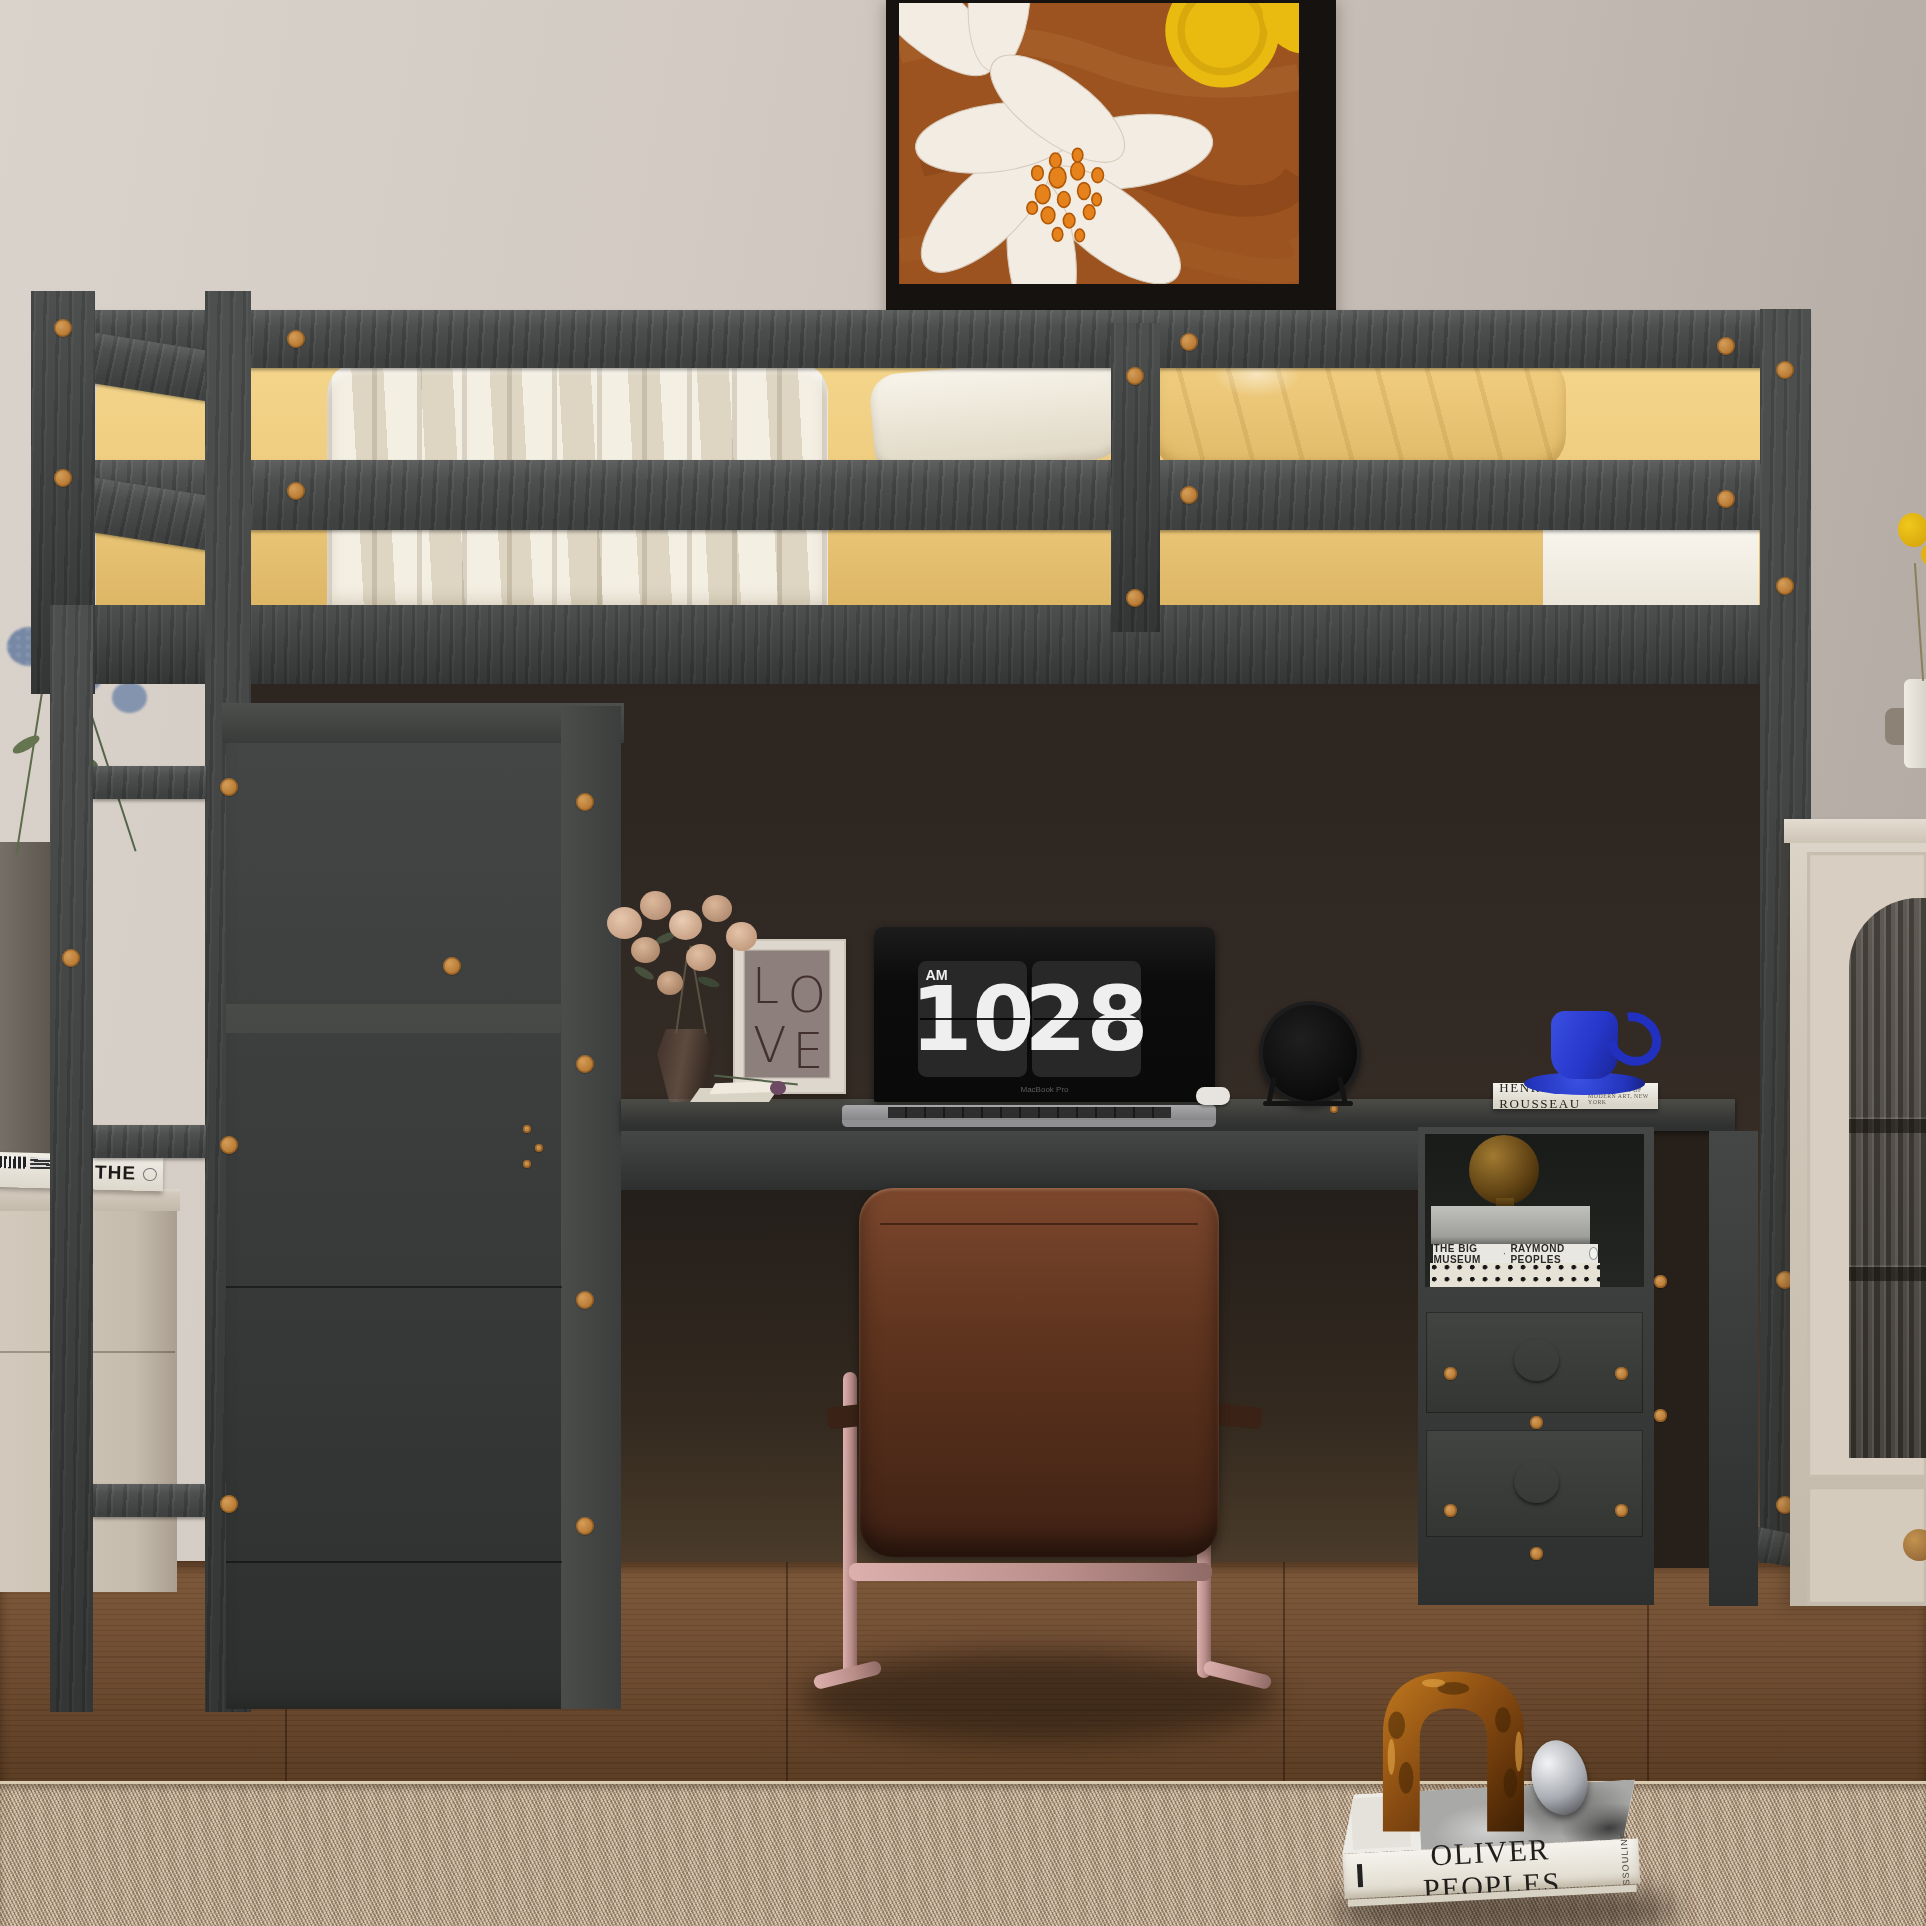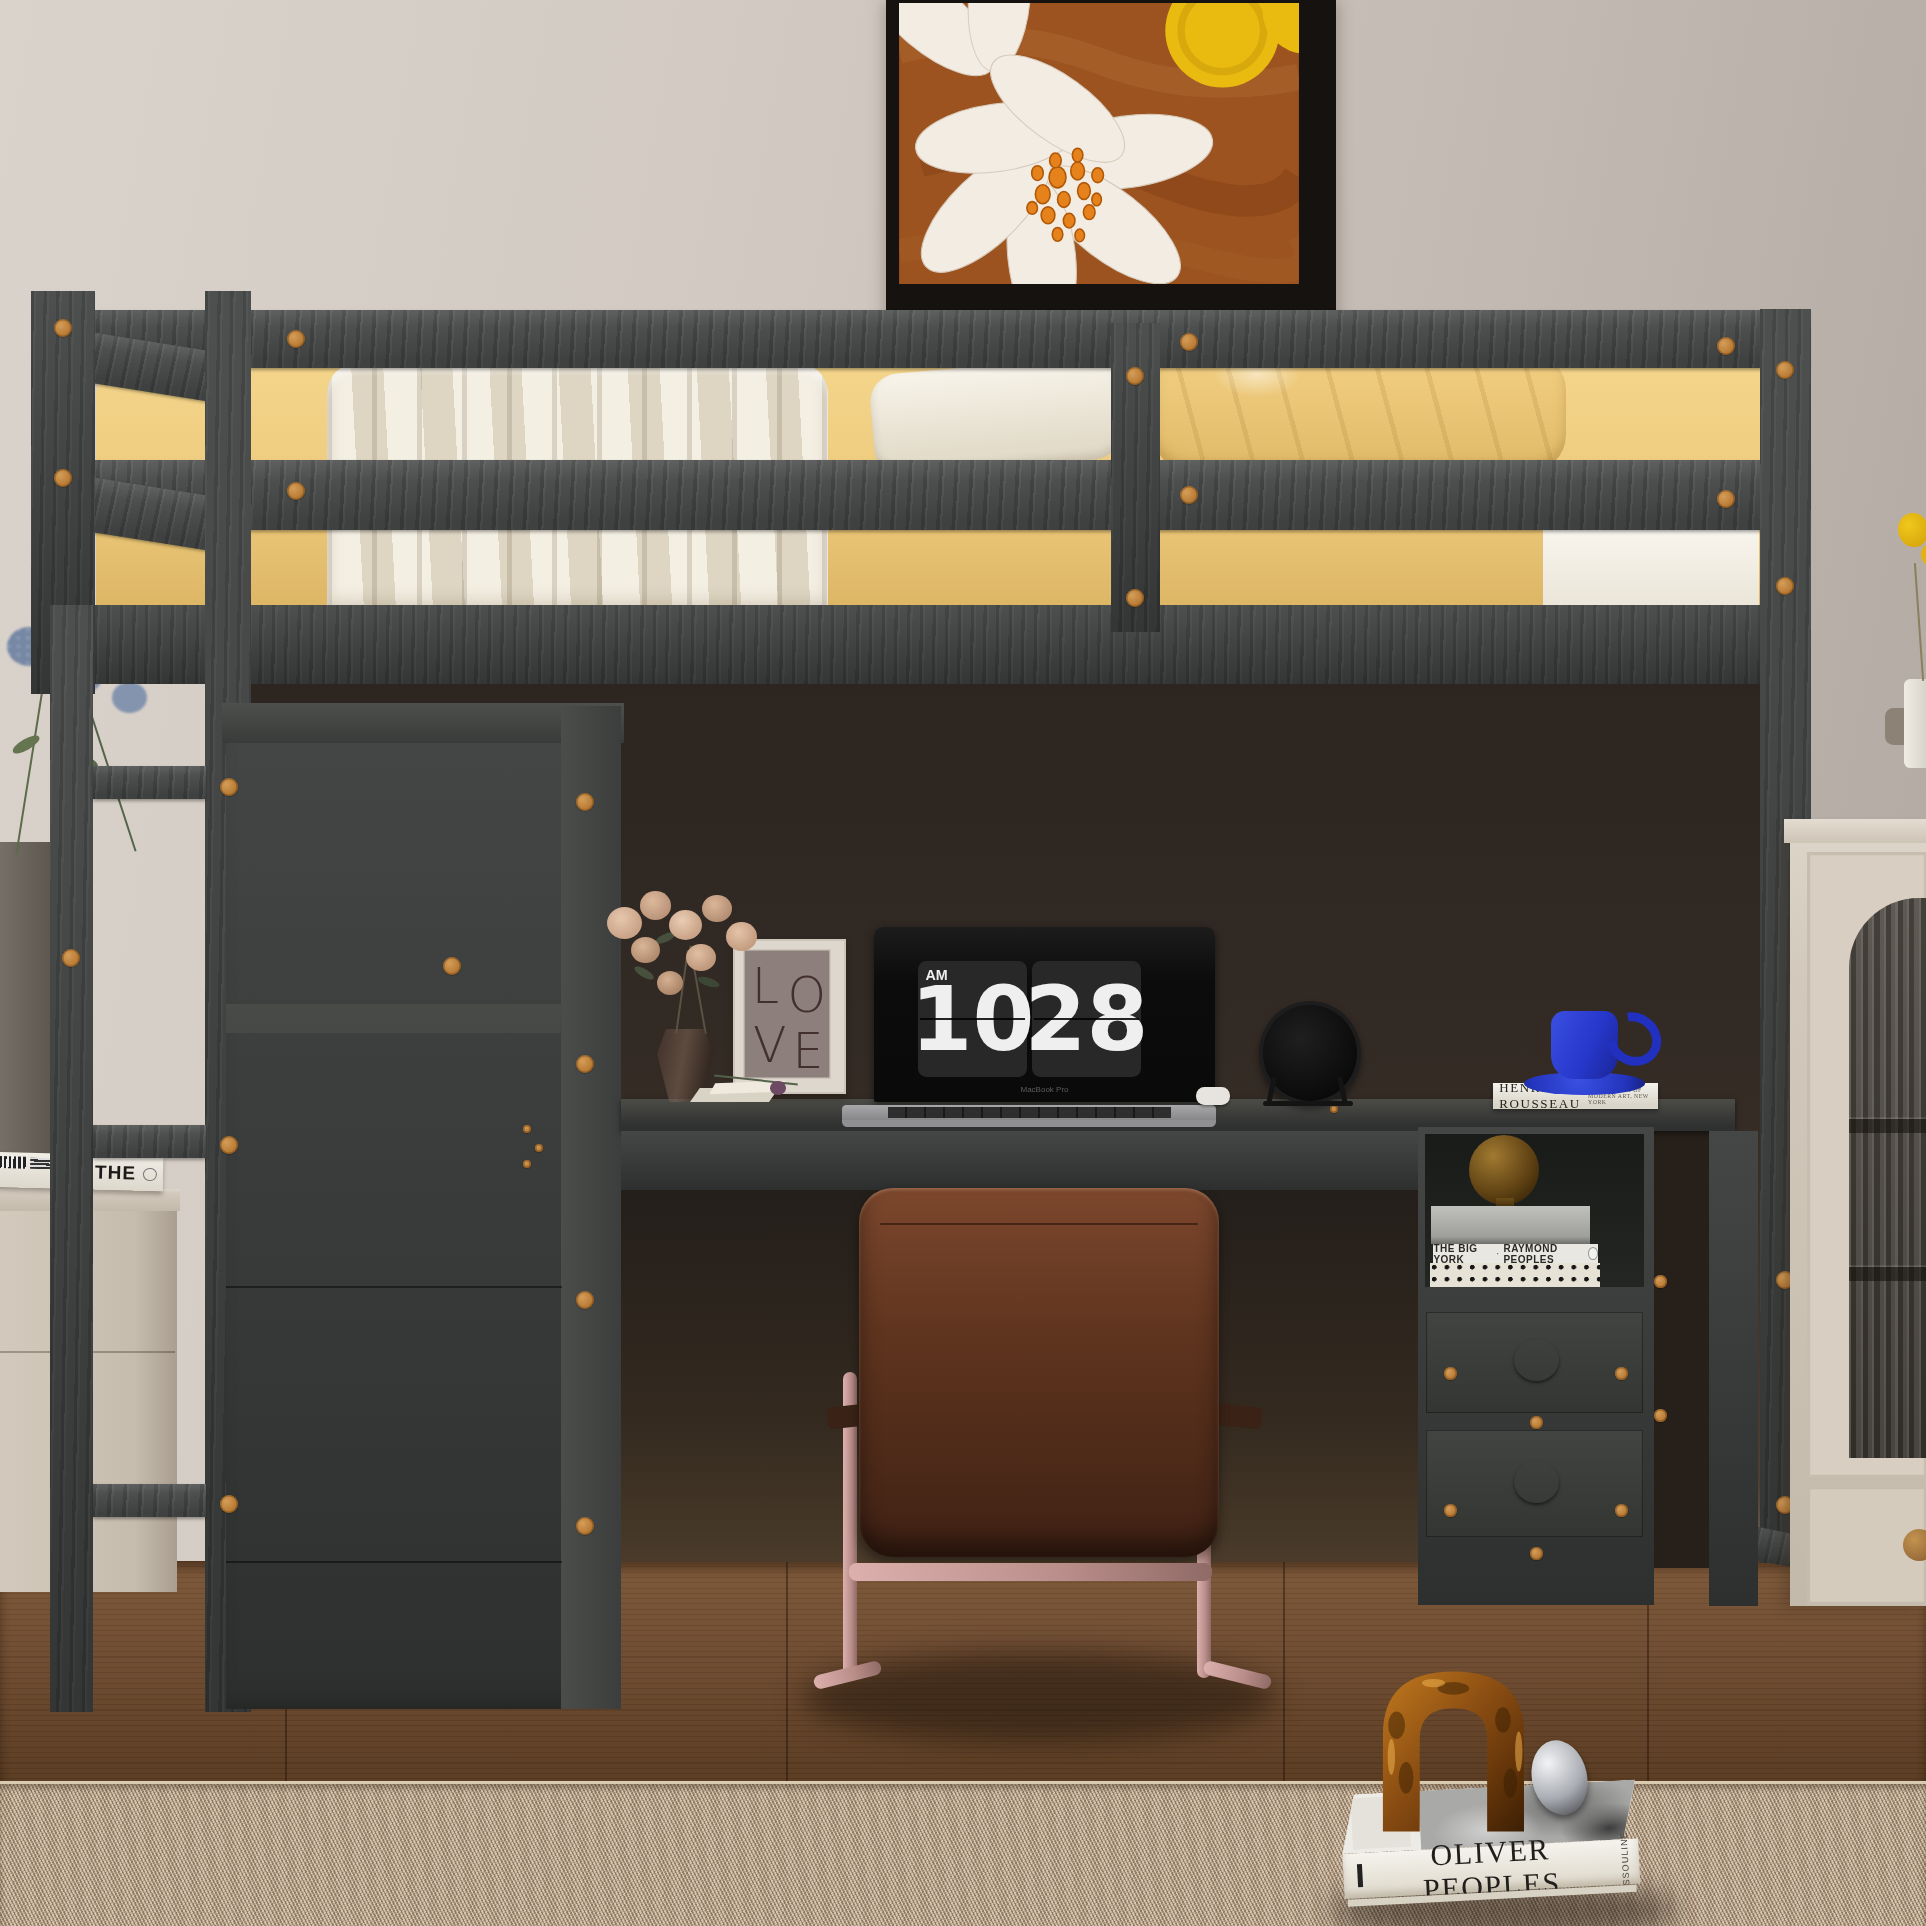--- a/index.html
+++ b/index.html
@@ -198,21 +198,21 @@
   <div class="abs dark-wood" style="left:1709px;top:1131px;width:49px;height:475px"></div>
 
   <div class="abs dark-wood" style="left:1418px;top:1127px;width:236px;height:478px"></div>
   <div class="abs" style="left:1425px;top:1134px;width:219px;height:153px;background:linear-gradient(180deg,#191b19,#242624)">
     <div class="abs" style="left:44px;top:1.1px;width:70px;height:70px;border-radius:50%;
       background:radial-gradient(circle at 35% 30%,#a07a30,#5c3f12 60%,#241804)"></div>
     <div class="abs" style="left:71px;top:64px;width:18px;height:13.7px;background:linear-gradient(180deg,#6d4d18,#2c1e06)"></div>
     <div class="abs" style="left:59px;top:76px;width:41px;height:7.4px;border-radius:50%;background:#4a340f"></div>
     <div class="abs" style="left:6.3px;top:72px;width:159px;height:38px;background:linear-gradient(180deg,#c0c1bd,#9fa09c 80%,#6e6f6b)"></div>
     <div class="abs" style="left:8.4px;top:110px;width:165px;height:19px;background:#e9e7e1;display:flex;align-items:center;justify-content:center;gap:4.2px">
-      <span style="font-size:10px;font-weight:bold;letter-spacing:0.5px;color:#2a2825">THE BIG YORK</span>
+      <span style="font-size:10px;font-weight:bold;letter-spacing:0.5px;color:#2a2825">THE BIG MUSEUM</span>
       <span style="font-size:10px;color:#555">·</span>
       <span style="font-size:10px;font-weight:bold;letter-spacing:0.5px;color:#2a2825">RAYMOND PEOPLES</span>
       <span style="width:10.6px;height:10.6px;border-radius:50%;background:#f2f2f0;border:1.1px solid #999"></span>
     </div>
     <div class="abs" style="left:5.3px;top:129px;width:170px;height:24px;
       background:radial-gradient(circle at 4.2px 4.2px,#161616 2.1px,rgba(0,0,0,0) 2.6px) 0 0/12.7px 12px,#e6e2d6"></div>
   </div>
   <div class="abs" style="left:1426px;top:1312px;width:217px;height:101px;background:linear-gradient(180deg,#44474470,#00000030),#3f423f;box-shadow:inset 0 0 0 1.1px rgba(0,0,0,.35)"></div>
   <div class="abs knob" style="left:1514px;top:1339px;width:45px;height:42px"></div>
   <div class="abs" style="left:1426px;top:1430px;width:217px;height:107px;background:linear-gradient(180deg,#44474470,#00000030),#3f423f;box-shadow:inset 0 0 0 1.1px rgba(0,0,0,.35)"></div>

